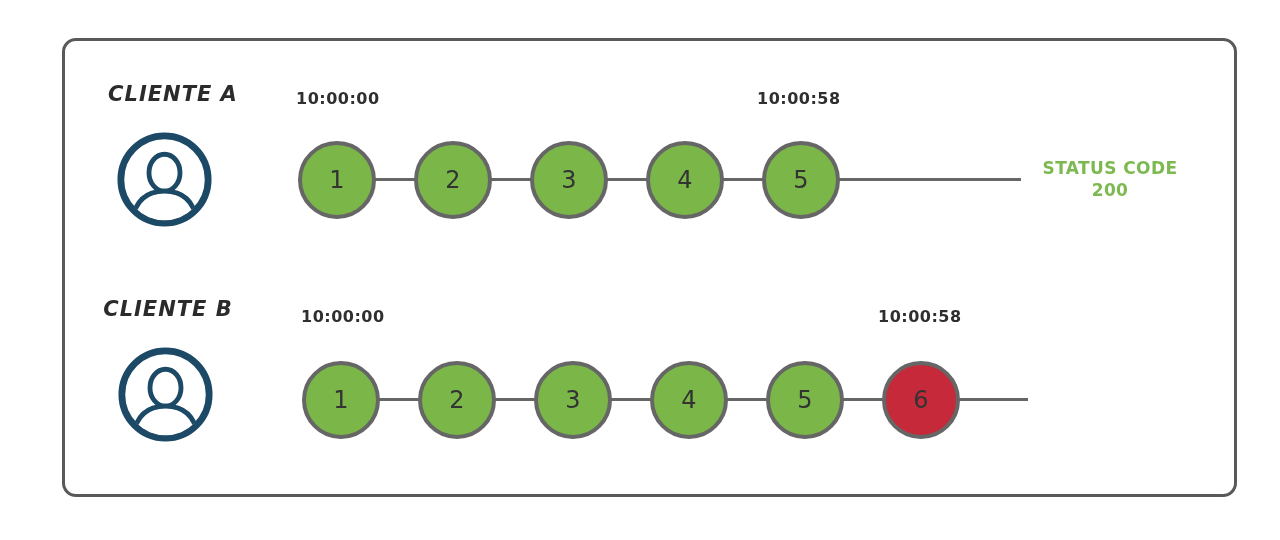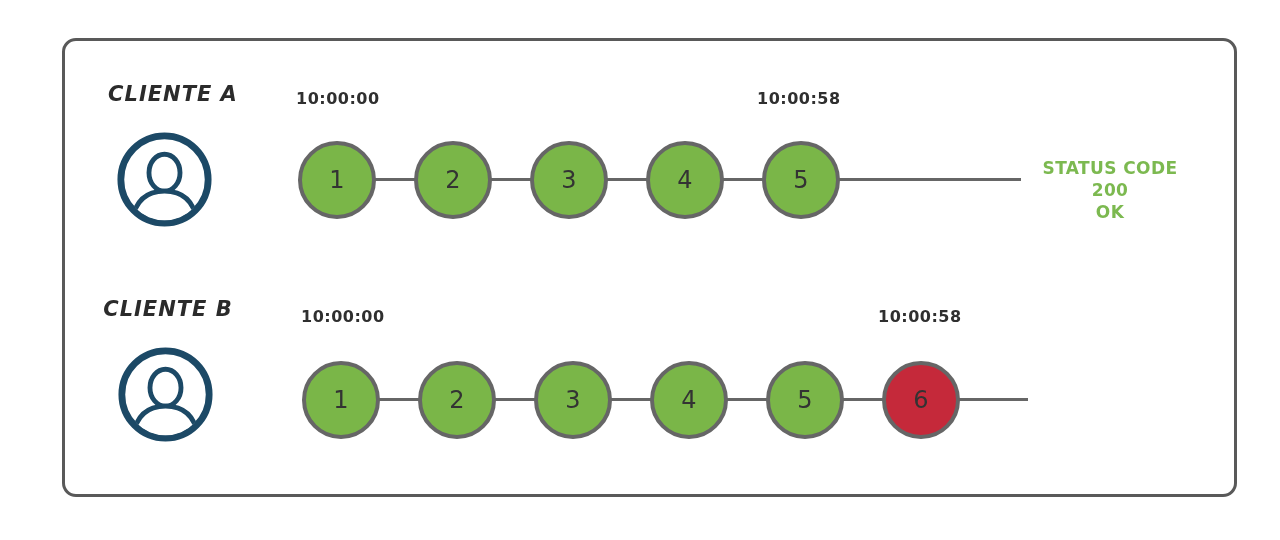--- a/index.html
+++ b/index.html
@@ -65,21 +65,20 @@
       <div class="circle ok">
           <span>4</span>
         </div>
       <div class="circle ok">
           <span>5</span>
         </div>
     </div>
 
     <div class="status ok" style="left:1025px;top:151px;margin-top:6px;">
       <div>STATUS CODE 200</div>
-      <div>OK</div>
     </div>
   </div>
 
   <div>
     <div class="client-label" style="left:98px;top:297px;">CLIENTE B</div>
 
     <div class="avatar" style="left:117px;top:346px;">
       <svg viewBox="0 0 100 100">
         <defs>
             <clipPath id="clipB">

